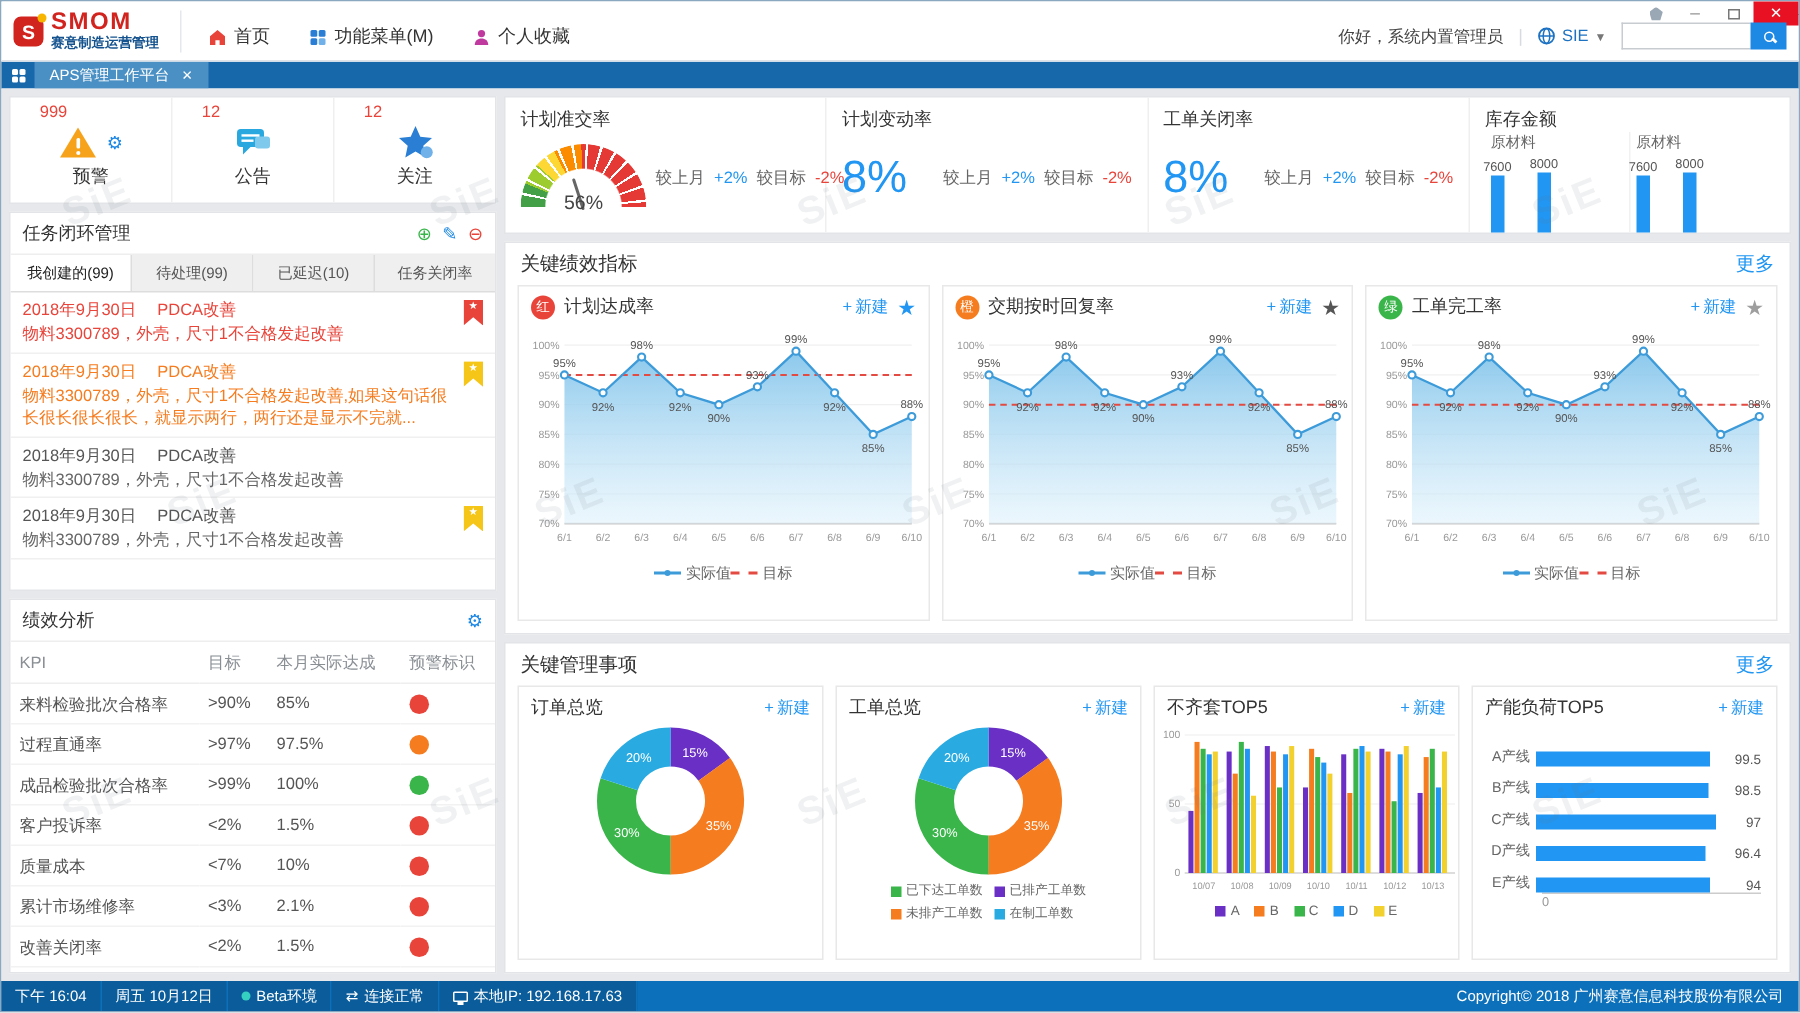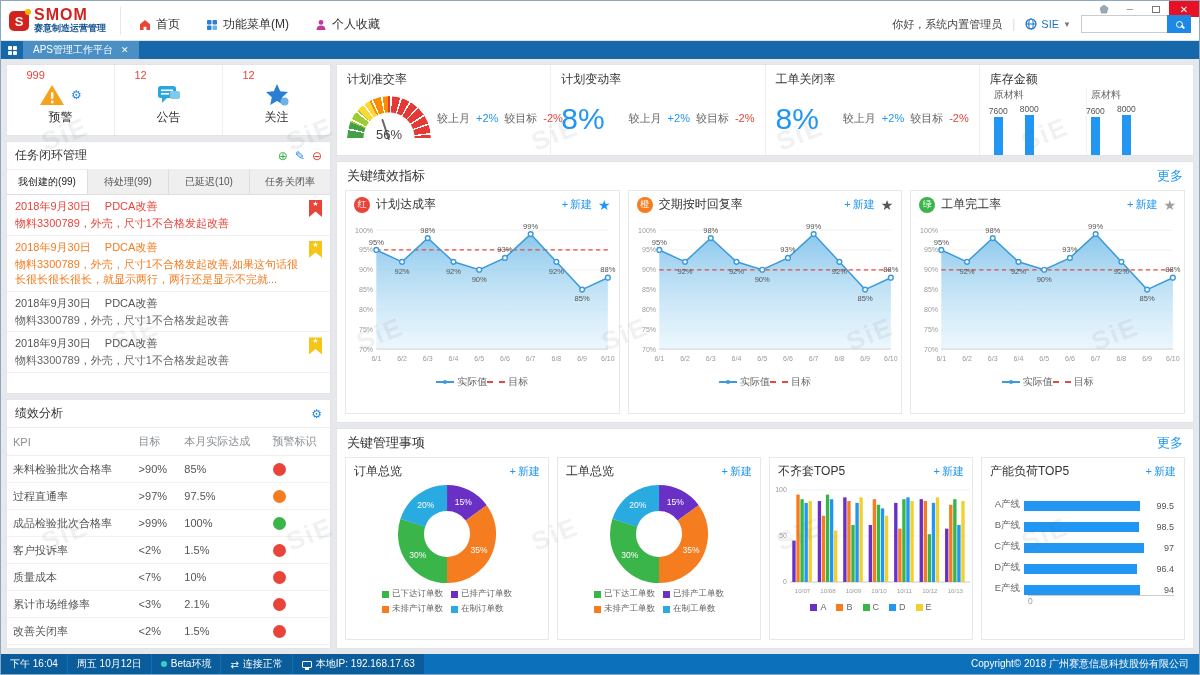--- a/index.html
+++ b/index.html
@@ -684,26 +684,20 @@
                 <svg viewBox="0 0 114 104" class="donut-svg">
                   <circle cx="57" cy="52" r="36" fill="none" stroke="#6a30c6" stroke-width="26" stroke-dasharray="33.929200658769766 226.1946710584651" transform="rotate(-90 57 52)"></circle>
                   <text x="73.34365799062368" y="22.923765129218758" fill="#fff" font-size="8.5" text-anchor="middle" font-family="Liberation Sans, DejaVu Sans, sans-serif">15%</text>
                   <circle cx="57" cy="52" r="36" fill="none" stroke="#f57c1f" stroke-width="26" stroke-dasharray="79.16813487046278 226.1946710584651" transform="rotate(-36 57 52)"></circle>
                   <text x="89.07623487078124" y="71.34365799062368" fill="#fff" font-size="8.5" text-anchor="middle" font-family="Liberation Sans, DejaVu Sans, sans-serif">35%</text>
                   <circle cx="57" cy="52" r="36" fill="none" stroke="#39b54a" stroke-width="26" stroke-dasharray="67.85840131753953 226.1946710584651" transform="rotate(90 57 52)"></circle>
                   <text x="27.875388202501895" y="76.16026908252904" fill="#fff" font-size="8.5" text-anchor="middle" font-family="Liberation Sans, DejaVu Sans, sans-serif">30%</text>
                   <circle cx="57" cy="52" r="36" fill="none" stroke="#29abe2" stroke-width="26" stroke-dasharray="45.23893421169302 226.1946710584651" transform="rotate(198 57 52)"></circle>
                   <text x="35.83973091747096" y="25.875388202501895" fill="#fff" font-size="8.5" text-anchor="middle" font-family="Liberation Sans, DejaVu Sans, sans-serif">20%</text>
                 </svg>
-                <div class="donut-legend">
-                  <span><span class="sq" style="background:#39b54a"></span>已下达订单数</span>
-                  <span><span class="sq" style="background:#6a30c6"></span>已排产订单数</span>
-                  <span><span class="sq" style="background:#f57c1f"></span>未排产订单数</span>
-                  <span><span class="sq" style="background:#29abe2"></span>在制订单数</span>
-                </div>
               </div>
             </div>
             <div class="mgmt-card">
               <div class="chart-card-header">
                 <div class="card-title">工单总览</div>
                 <div class="new-btn"><span class="plus">+</span><span>新建</span></div>
               </div>
               <div class="mgmt-body">
                 <svg viewBox="0 0 114 104" class="donut-svg">
                   <circle cx="57" cy="52" r="36" fill="none" stroke="#6a30c6" stroke-width="26" stroke-dasharray="33.929200658769766 226.1946710584651" transform="rotate(-90 57 52)"></circle>

